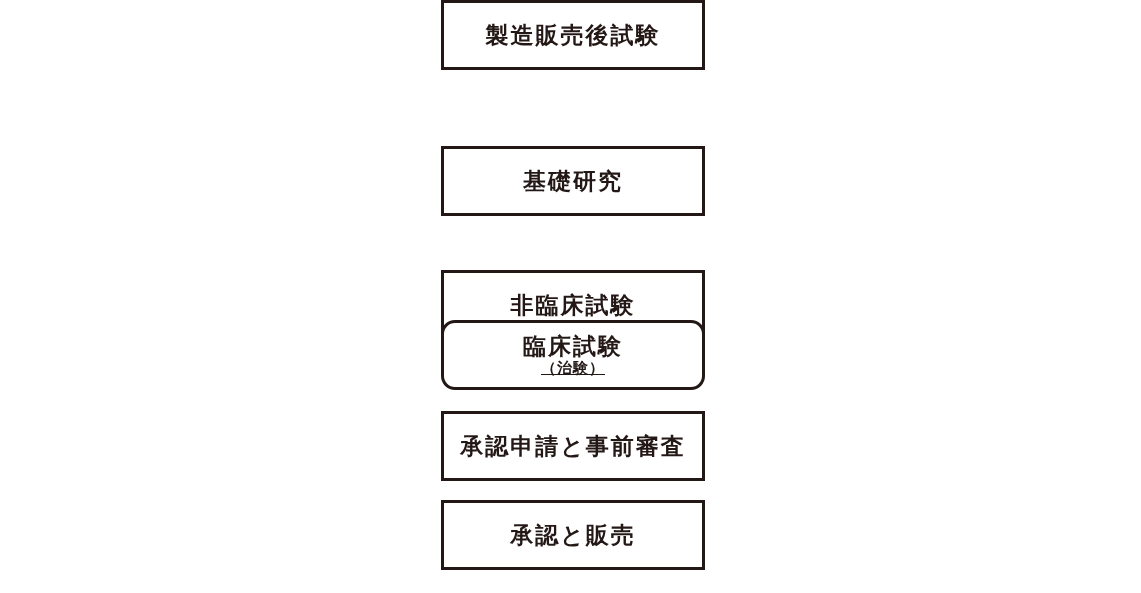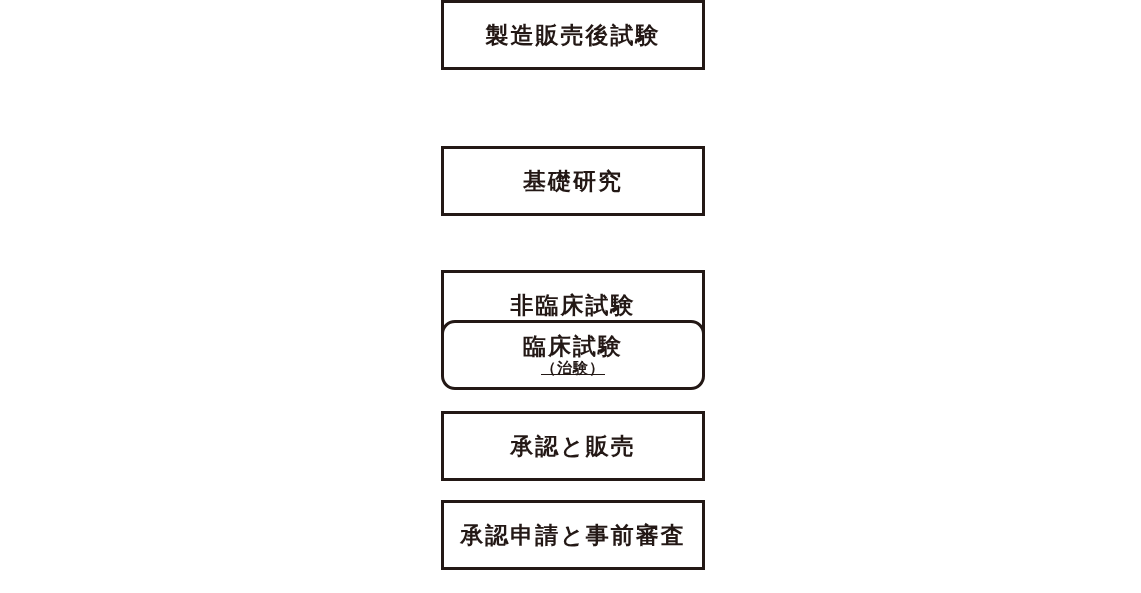--- a/index.html
+++ b/index.html
@@ -86,25 +86,25 @@
     <div class="flow-box">
       <span class="box-label">非臨床試験</span>
     </div>
 
     <div class="flow-box">
       <span class="box-label">臨床試験</span>
       <span class="box-sublabel">（治験）</span>
     </div>
 
     <div class="flow-box">
-      <span class="box-label">承認と販売</span>
+      <span class="box-label">承認申請と事前審査</span>
     </div>
 
     <div class="flow-box">
-      <span class="box-label">承認申請と事前審査</span>
+      <span class="box-label">承認と販売</span>
     </div>
 
     <div class="flow-box">
       <span class="box-label">製造販売後試験</span>
     </div>
 
   </div>
 </div>
 
 </body></html>

